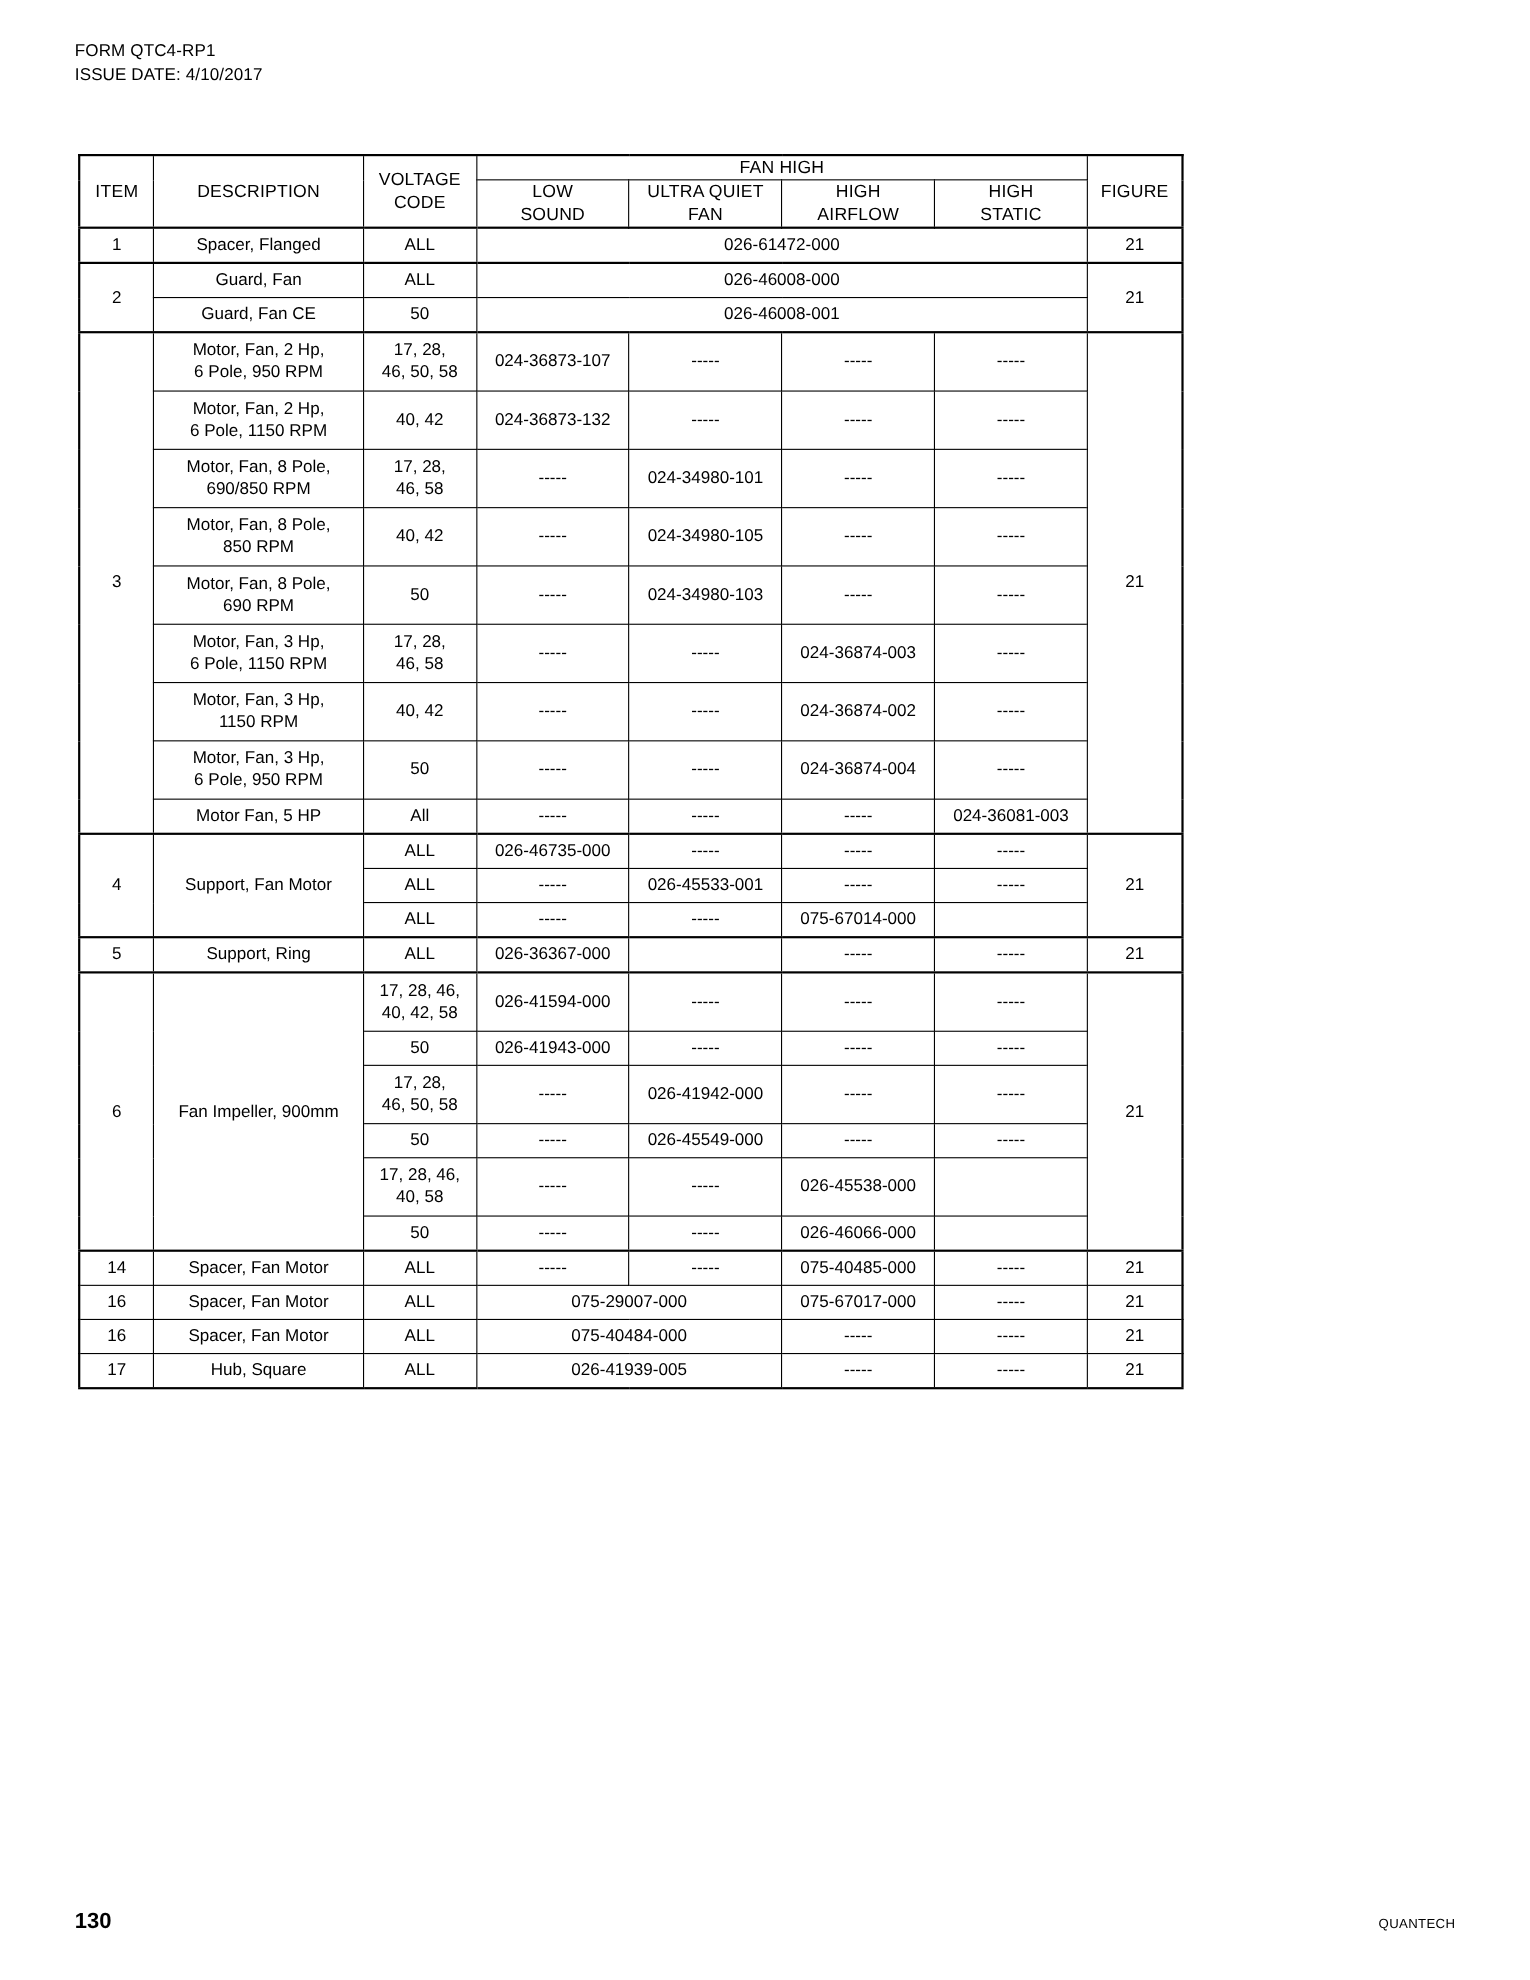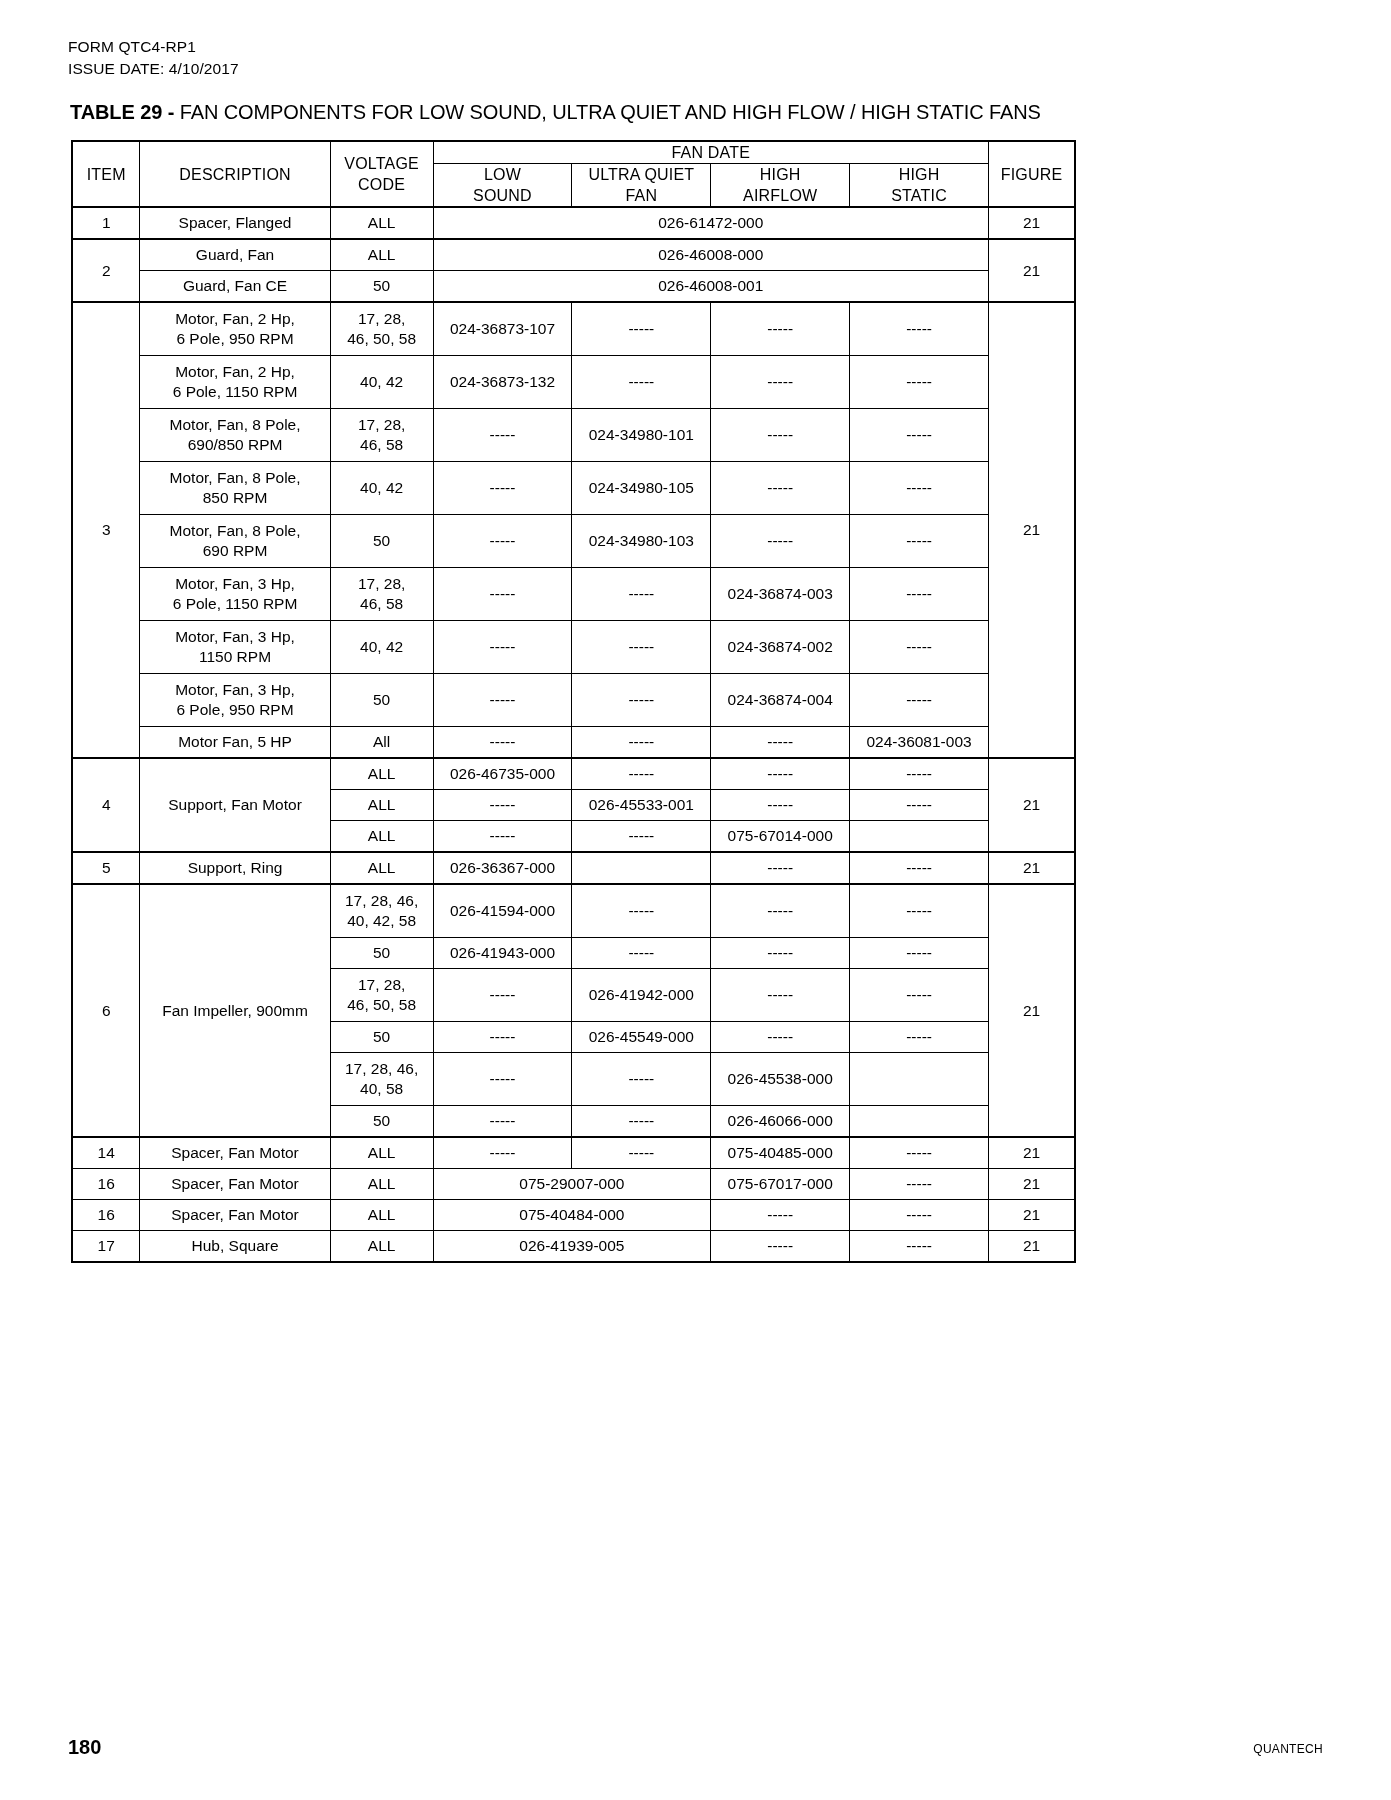--- a/index.html
+++ b/index.html
@@ -109,42 +109,39 @@
 </head>
 <body>
 
 <div class="page">
 
   <div class="form-header">
     <div>FORM QTC4-RP1</div>
     <div>ISSUE DATE: 4/10/2017</div>
   </div>
 
-  <div class="table-title">
-    <span class="tt-bold">TABLE 29 -</span><span> FAN COMPONENTS FOR LOW SOUND, ULTRA QUIET AND HIGH FLOW / HIGH STATIC FANS</span>
-  </div>
 
   <table class="parts">
     <colgroup>
       <col class="c-item">
         <col class="c-desc">
         <col class="c-volt">
       <col class="c-fan">
         <col class="c-fan">
         <col class="c-fan">
         <col class="c-fan">
       <col class="c-fig">
     </colgroup>
     <thead>
       <tr>
         <th class="hdr" rowspan="2">ITEM</th>
         <th class="hdr" rowspan="2">DESCRIPTION</th>
         <th class="hdr multiline" rowspan="2">VOLTAGE
 CODE</th>
-        <th class="hdr" colspan="4">FAN DATE</th>
+        <th class="hdr" colspan="4">FAN HIGH</th>
         <th class="hdr" rowspan="2">FIGURE</th>
       </tr>
       <tr>
         <th class="hdr multiline">LOW
 SOUND</th>
         <th class="hdr multiline">ULTRA QUIET
 FAN</th>
         <th class="hdr multiline">HIGH
 AIRFLOW</th>
         <th class="hdr multiline">HIGH
@@ -382,16 +379,16 @@
         <td class="short thick-bottom">ALL</td>
         <td class="short thick-bottom" colspan="2">026-41939-005</td>
         <td class="short thick-bottom">-----</td>
         <td class="short thick-bottom">-----</td>
         <td class="short thick-bottom">21</td>
       </tr>
 
     </tbody>
   </table>
 
-  <div class="page-number">180</div>
+  <div class="page-number">130</div>
   <div class="brand">QUANTECH</div>
 
 </div>
 
 </body></html>

